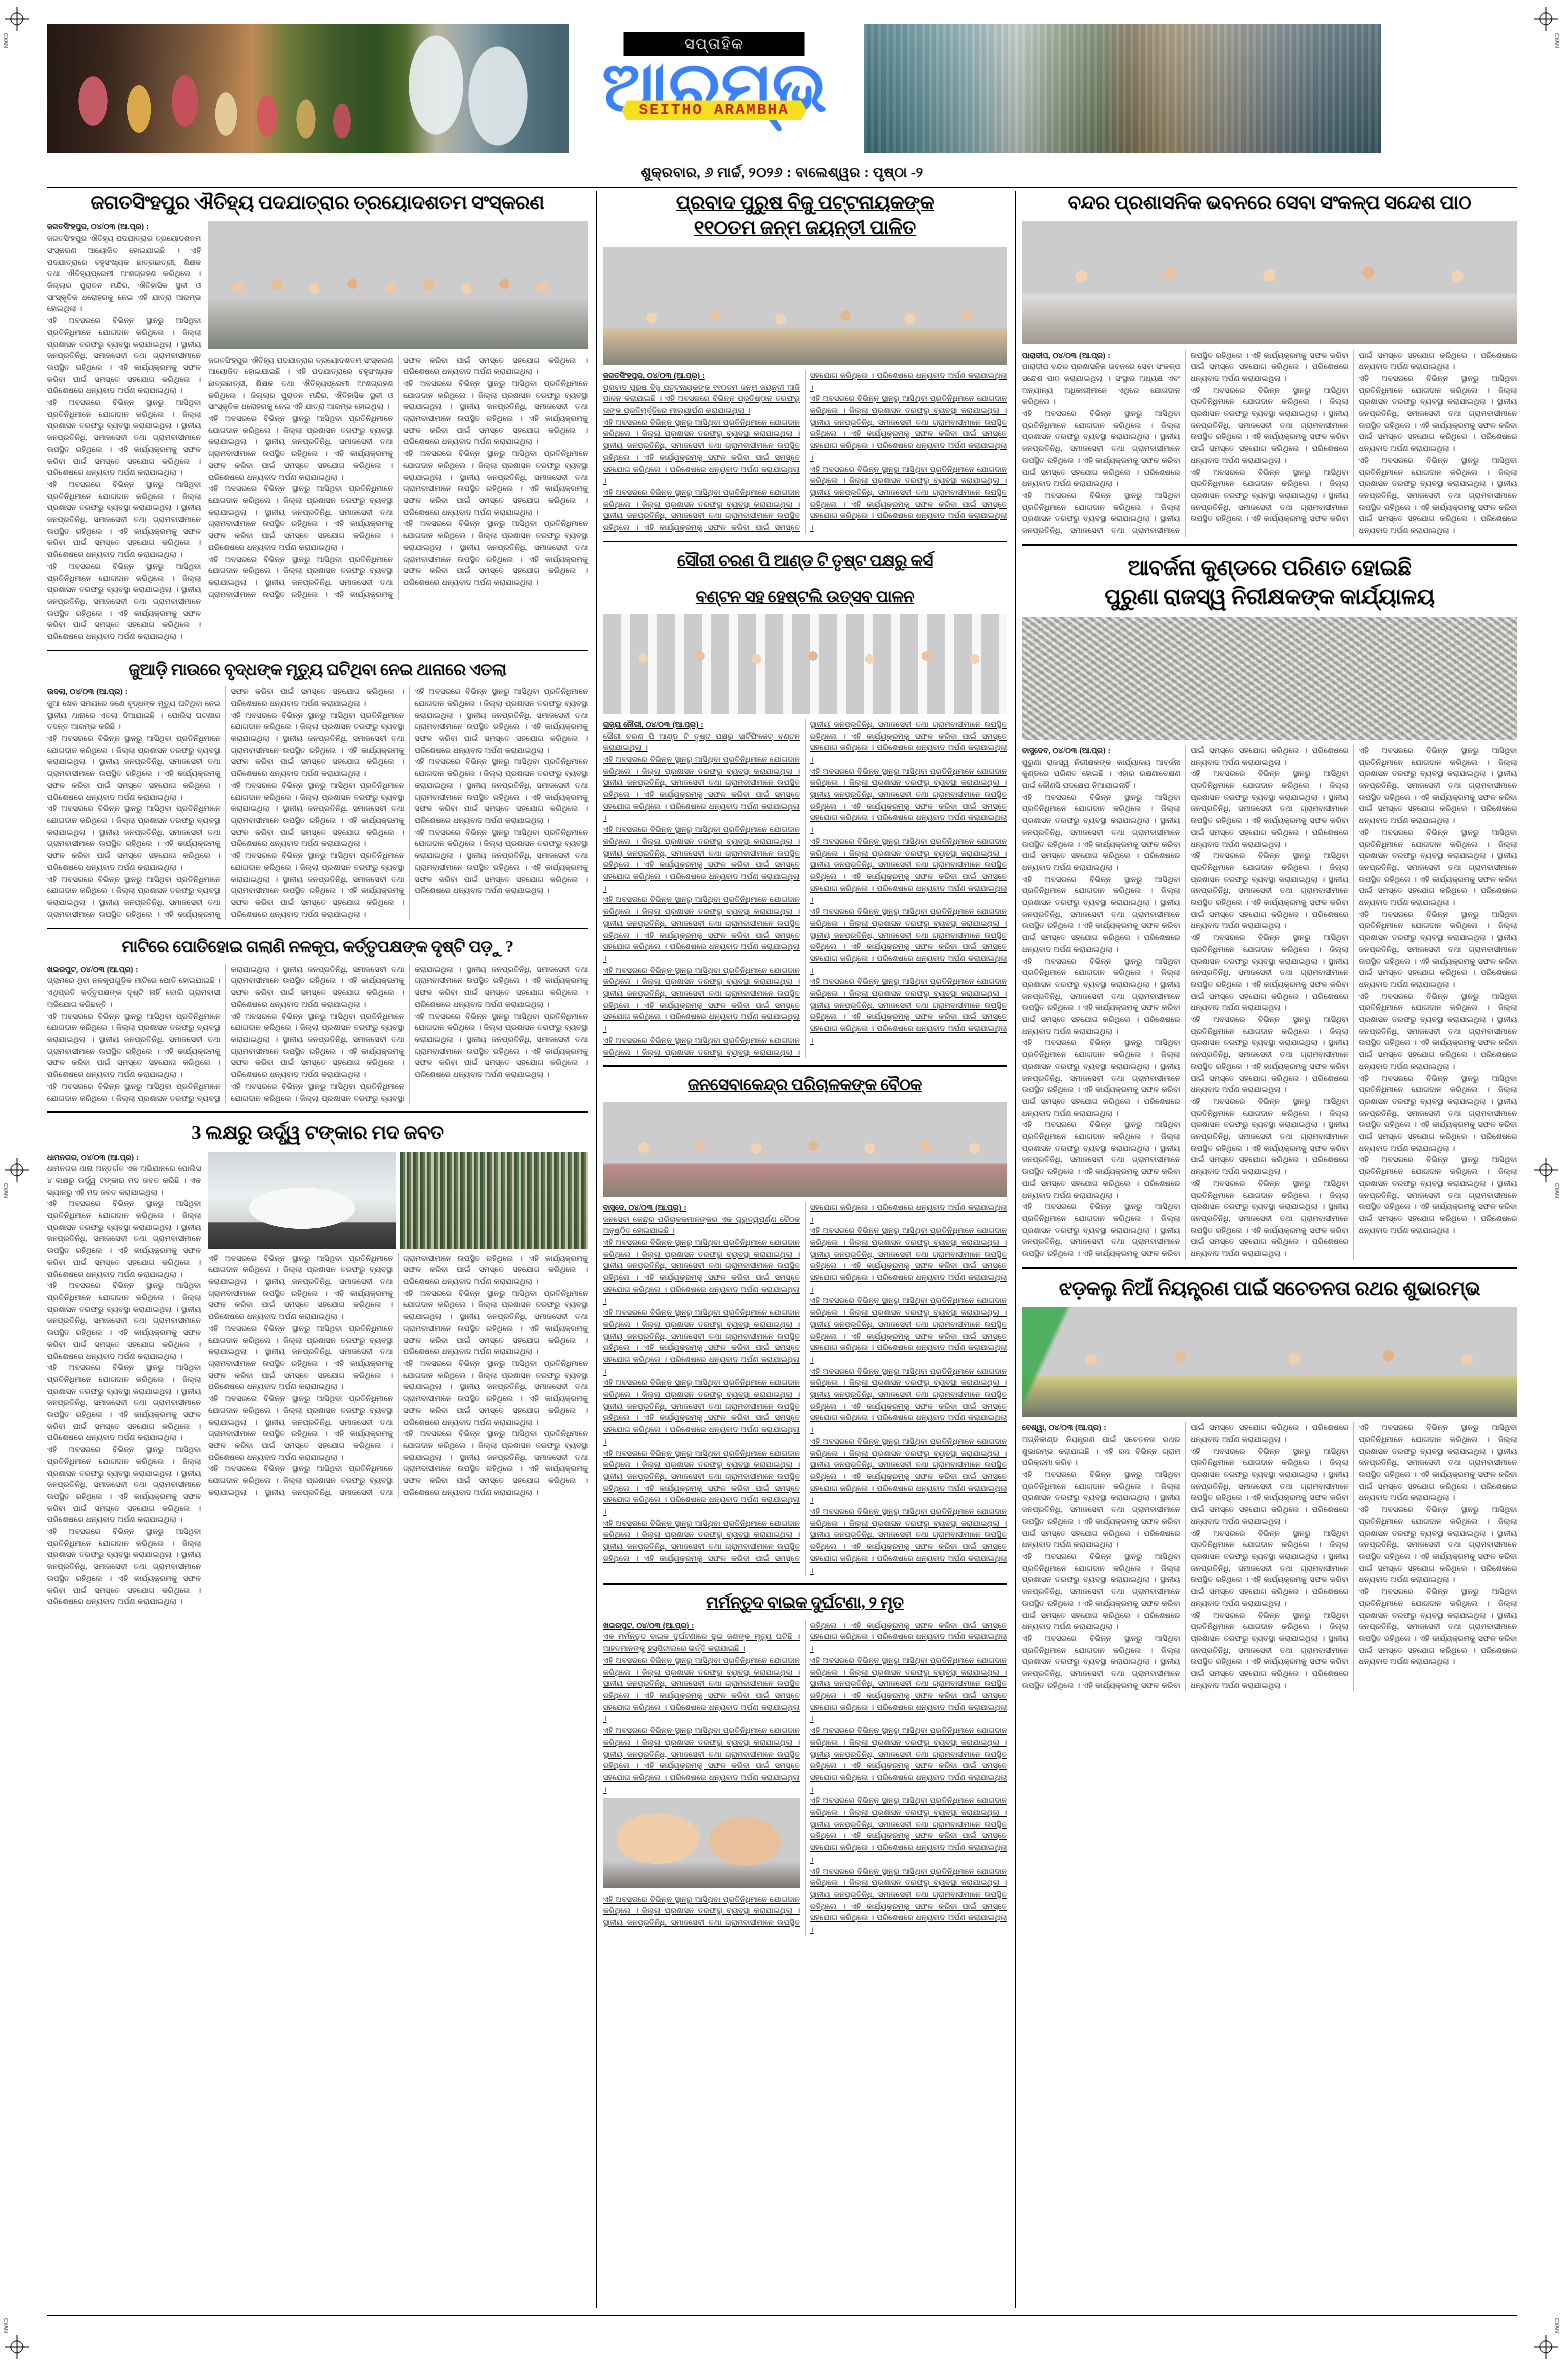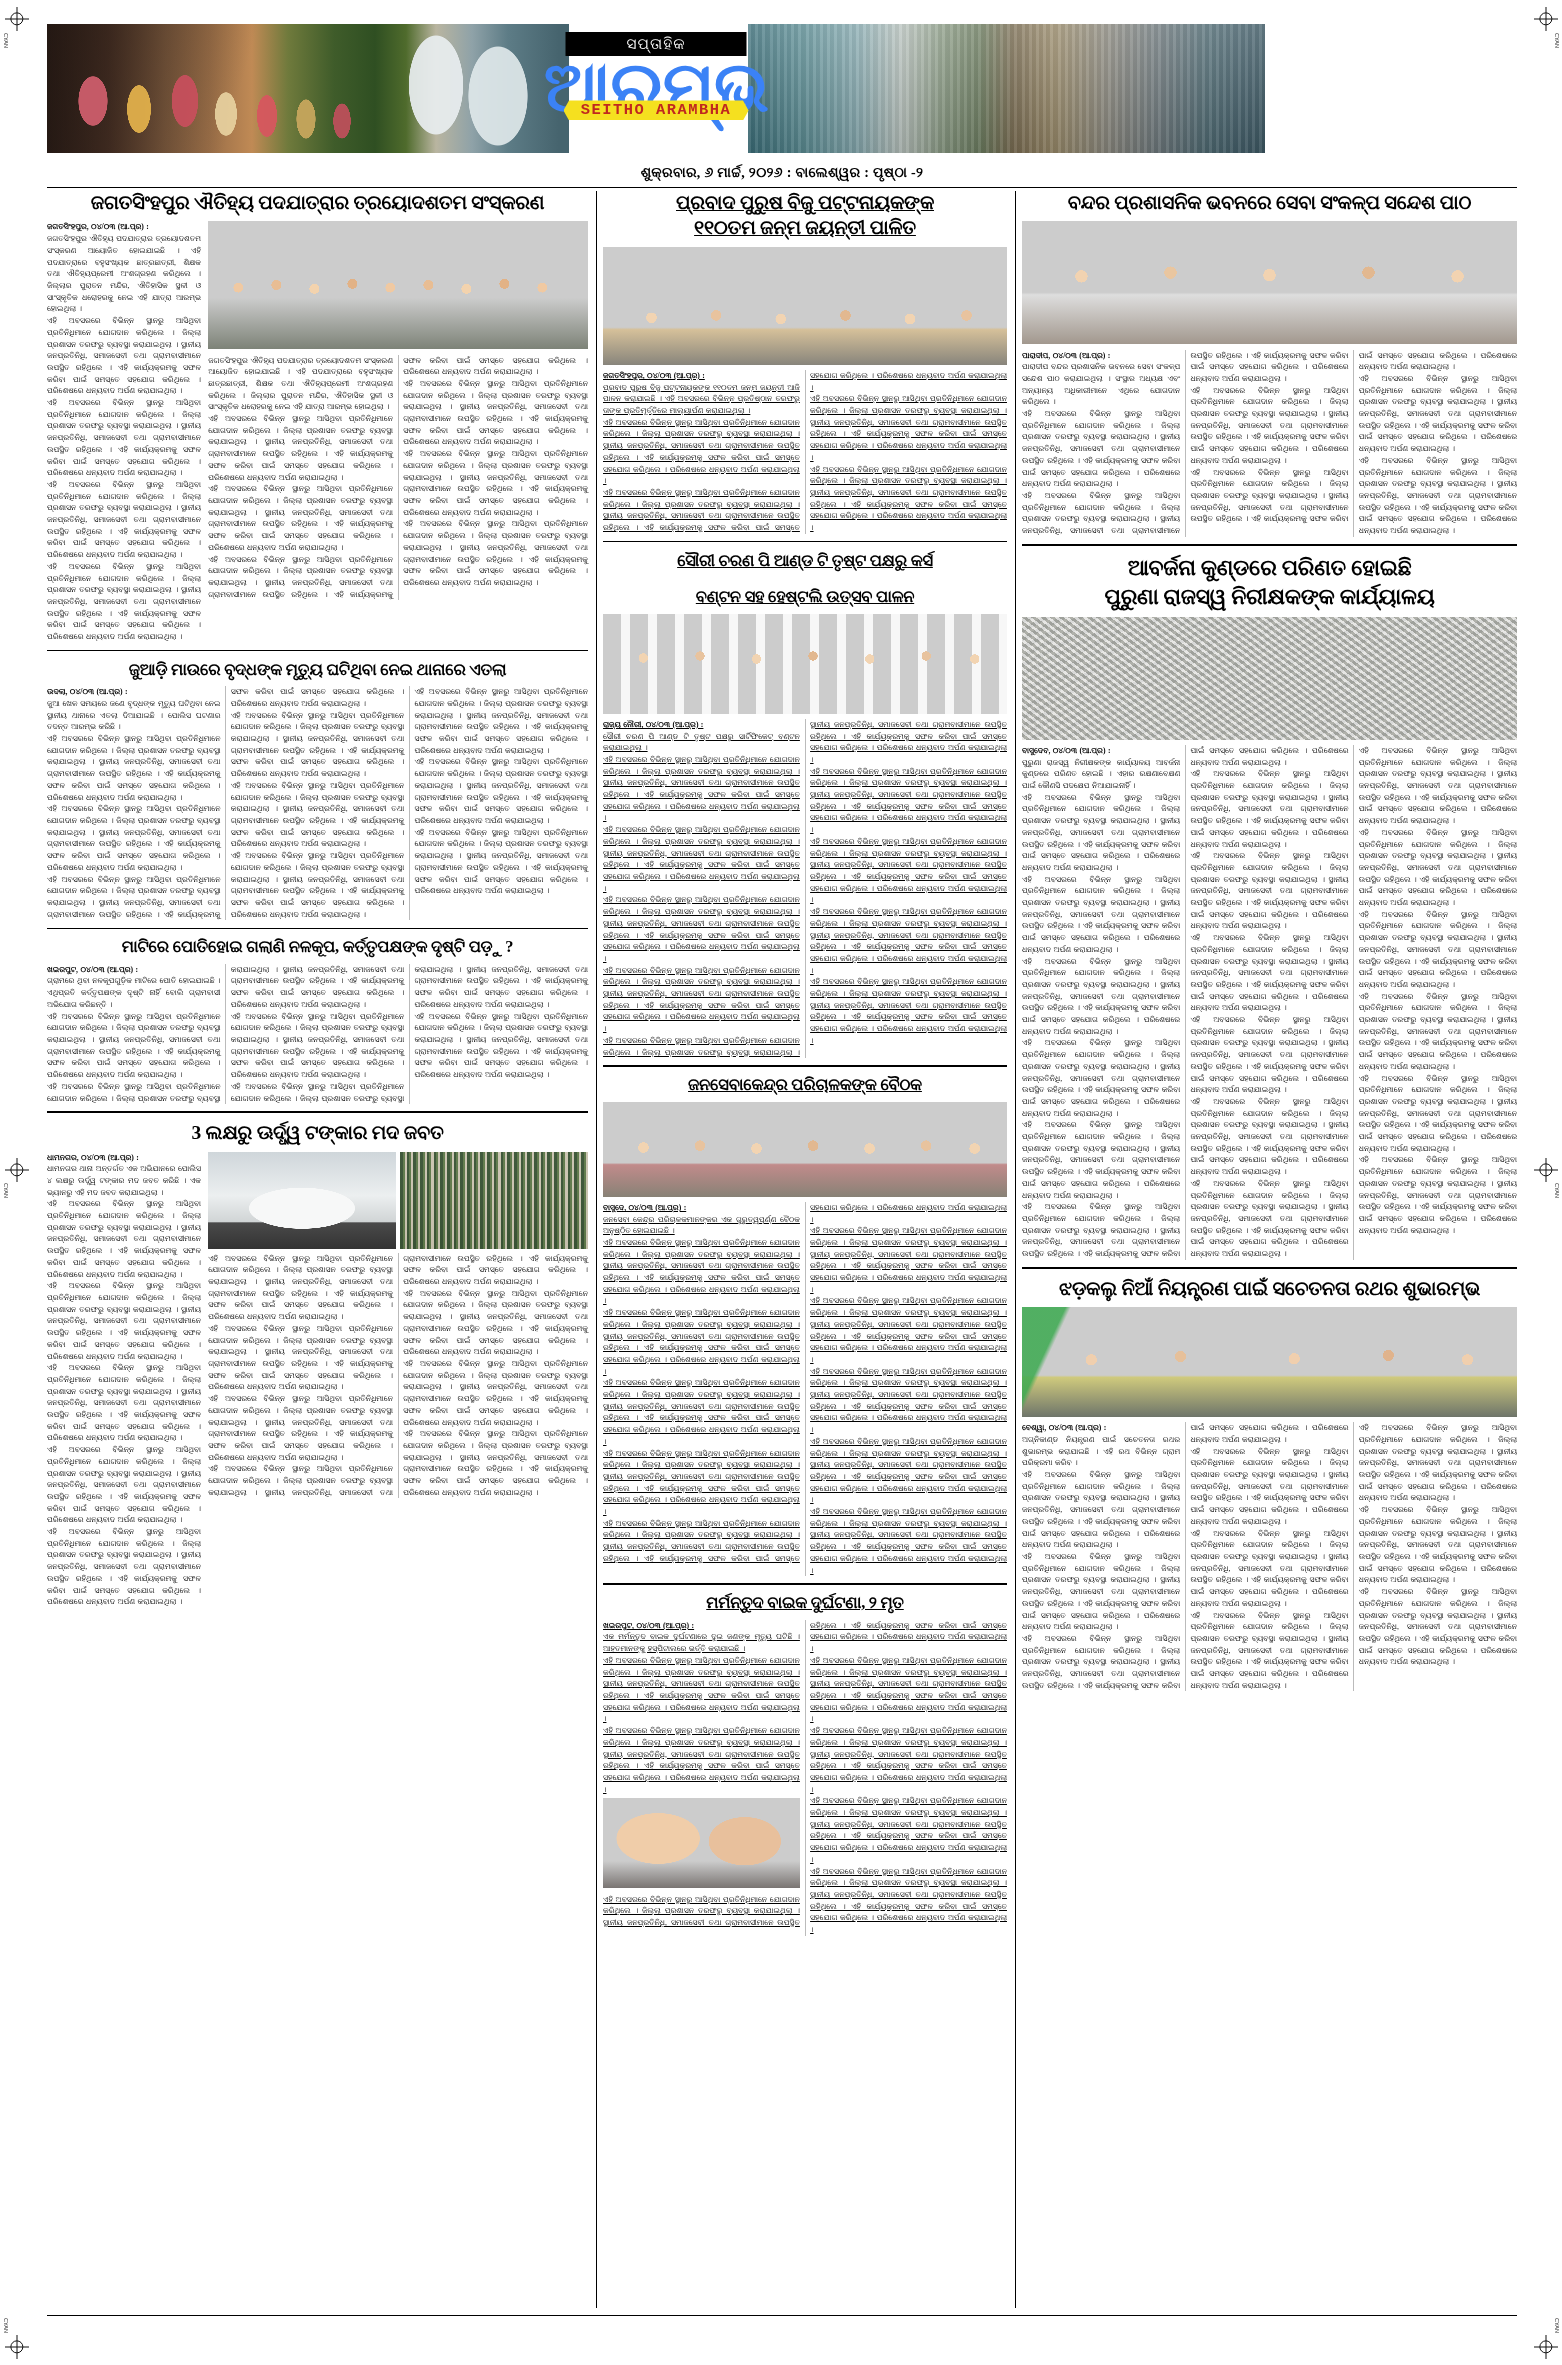--- a/index.html
+++ b/index.html
@@ -16,21 +16,21 @@
   }
   
   .regmark{position:absolute;width:23.6px;height:23.6px;}
   .regmark::before,.regmark::after{content:"";position:absolute;background:#111;}
   .regmark::before{left:50%;top:0;width:1px;height:100%;transform:translateX(-50%);}
   .regmark::after{top:50%;left:0;height:1px;width:100%;transform:translateY(-50%);}
   .regmark .ring{position:absolute;left:50%;top:50%;width:11.3px;height:11.3px;border:1px solid #111;border-radius:50%;transform:translate(-50%,-50%);}
   .regtext{position:absolute;font-size:5.6px;color:#333;font-family:"Liberation Sans",sans-serif;}
 
   
-  .masthead{position:absolute;left:47px;top:23.6px;width:1218px;height:133px;}
+  .masthead{position:absolute;left:47px;top:23.6px;width:1334px;height:133px;}
   .mast-strip{position:absolute;top:0;height:129px;}
   .mast-left{left:0;width:522px;}
   .mast-right{right:0;width:517px;}
   .ph{position:absolute;inset:0;background-size:cover;background-position:center;}
   .mast-left .ph{
     background:
       linear-gradient(105deg, rgba(30,20,15,.55), rgba(0,0,0,0) 38%),
       linear-gradient(to right,#2b1d18 0px,#4a3226 61px,#7c5a3e 118px,#9b6f48 164px,#c08a55 205px,#6f7a3c 241px,#3f5c2a 287px,#2f4f22 328px,#4f6b2c 359px,#b9b5a0 389px,#8fa2a8 425px,#5d7c86 461px,#46646e 512px);
   }
   .mast-left .ph::after{

